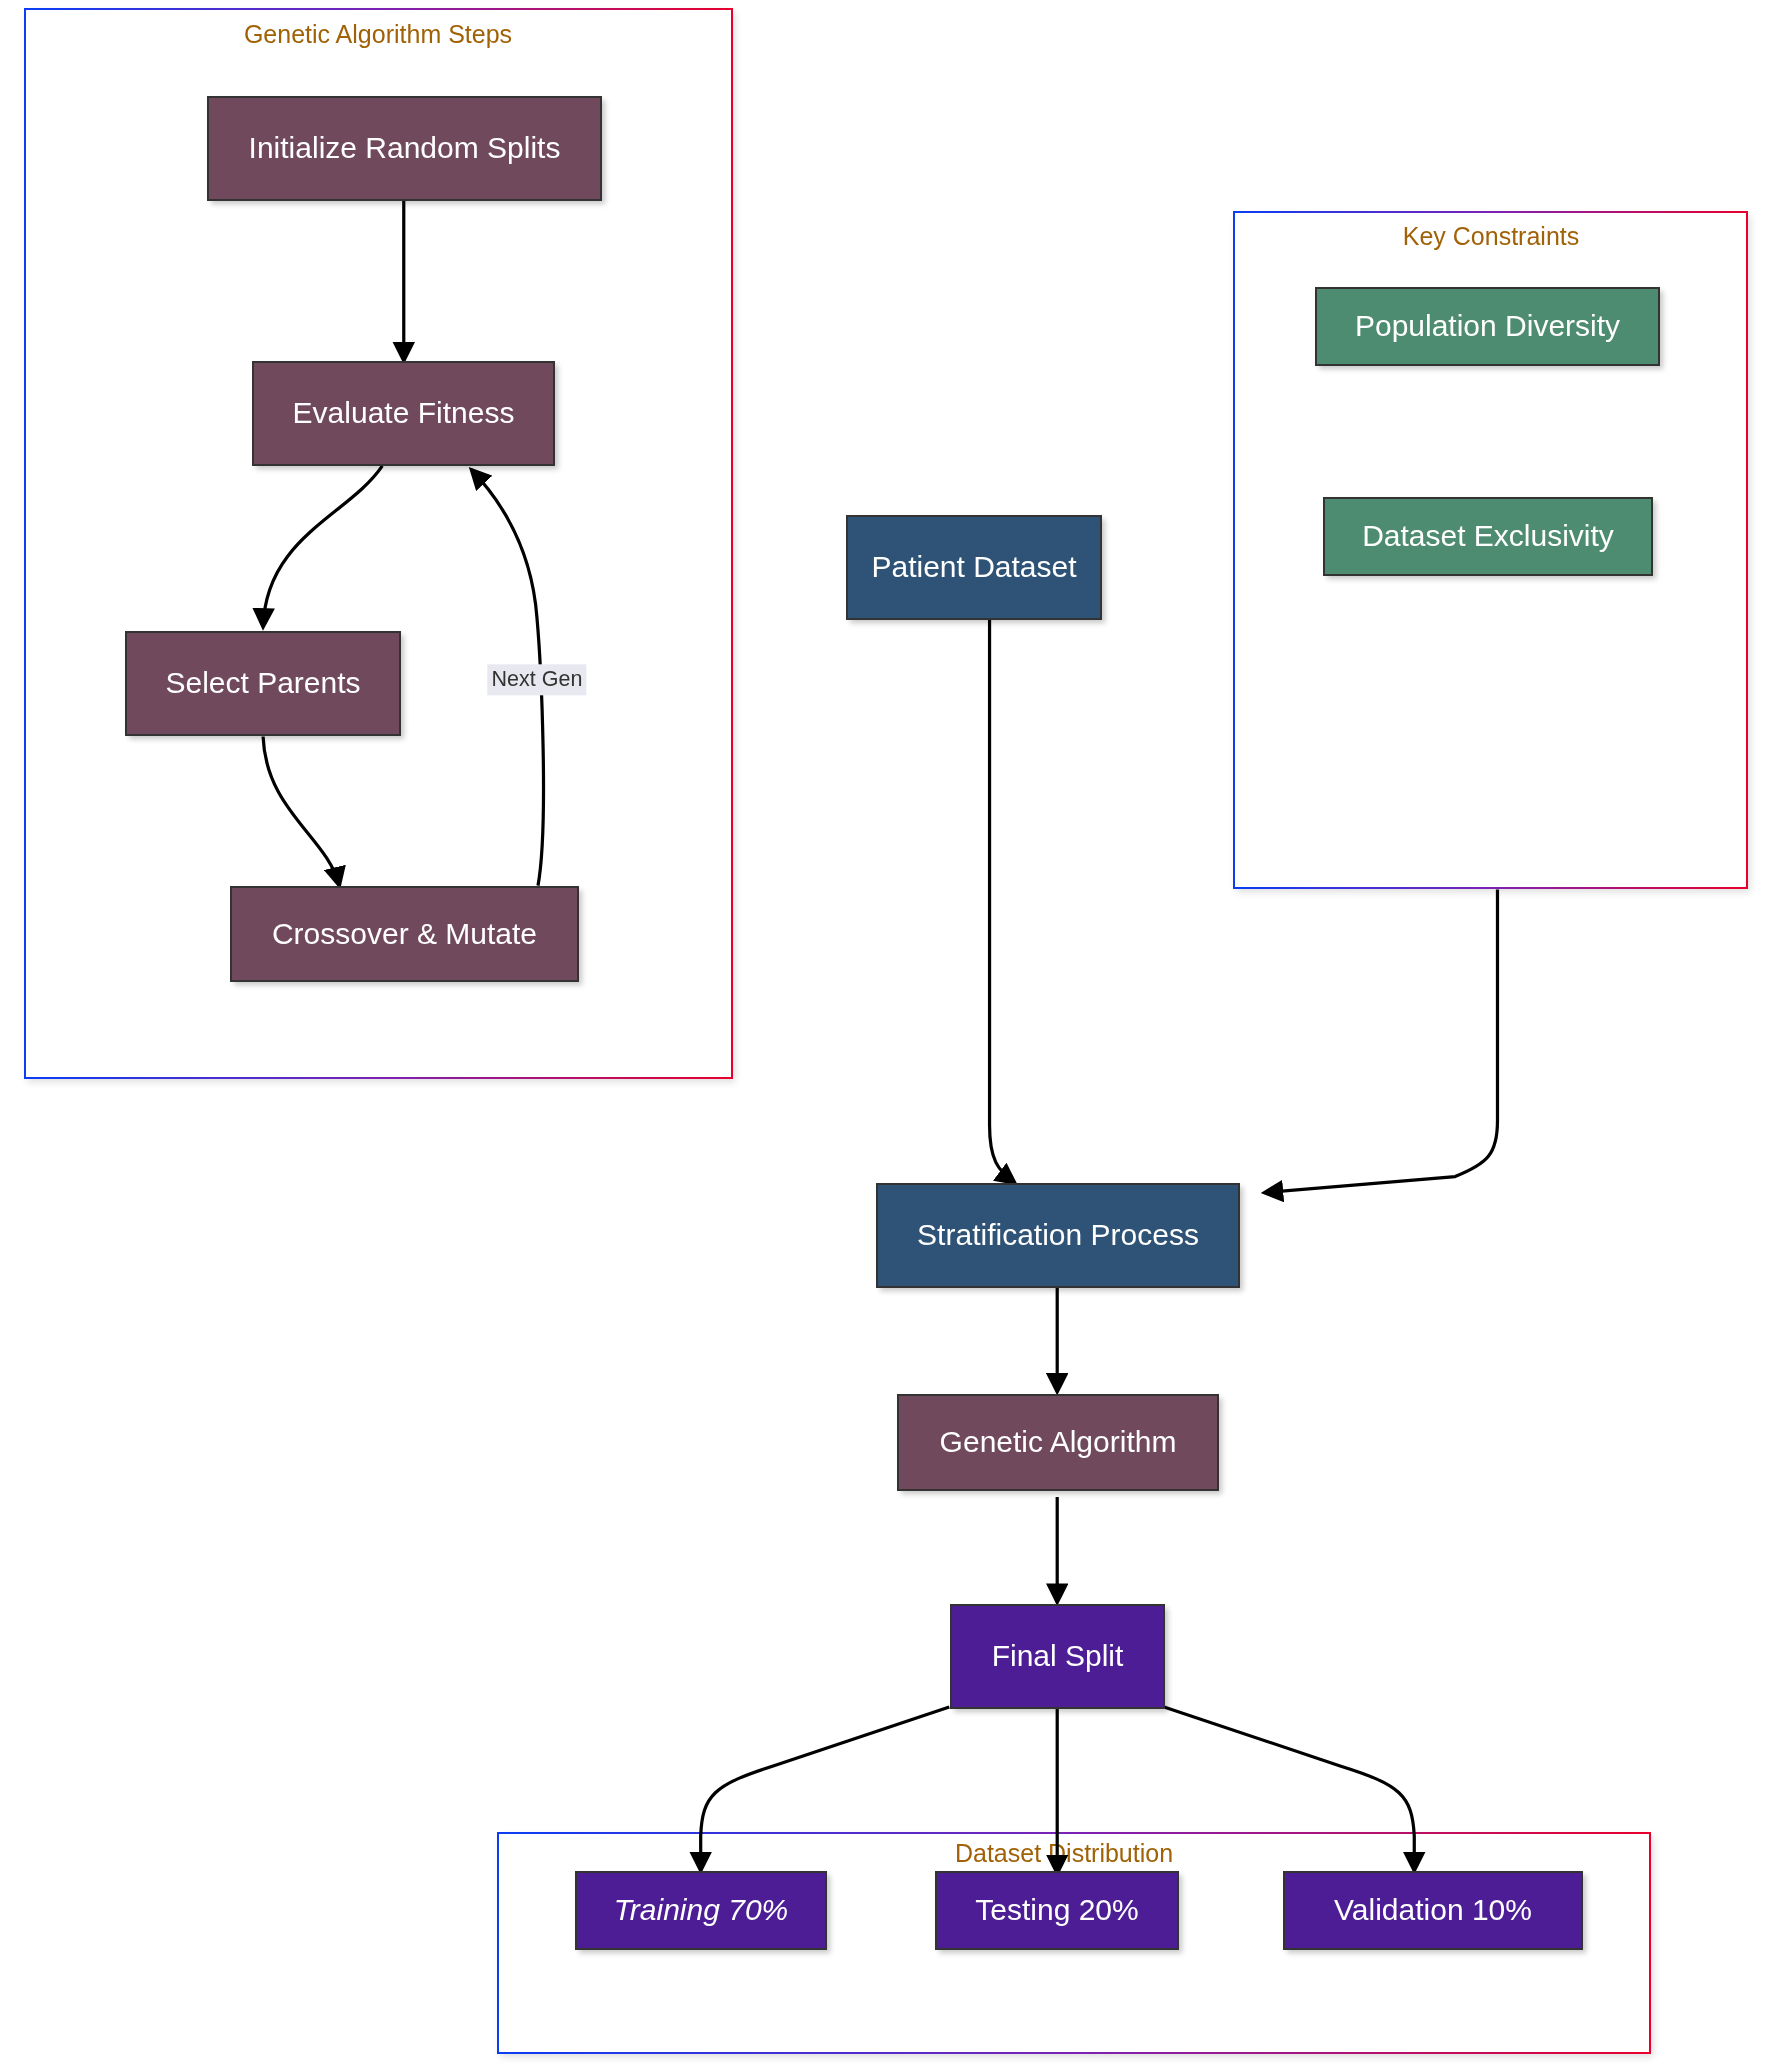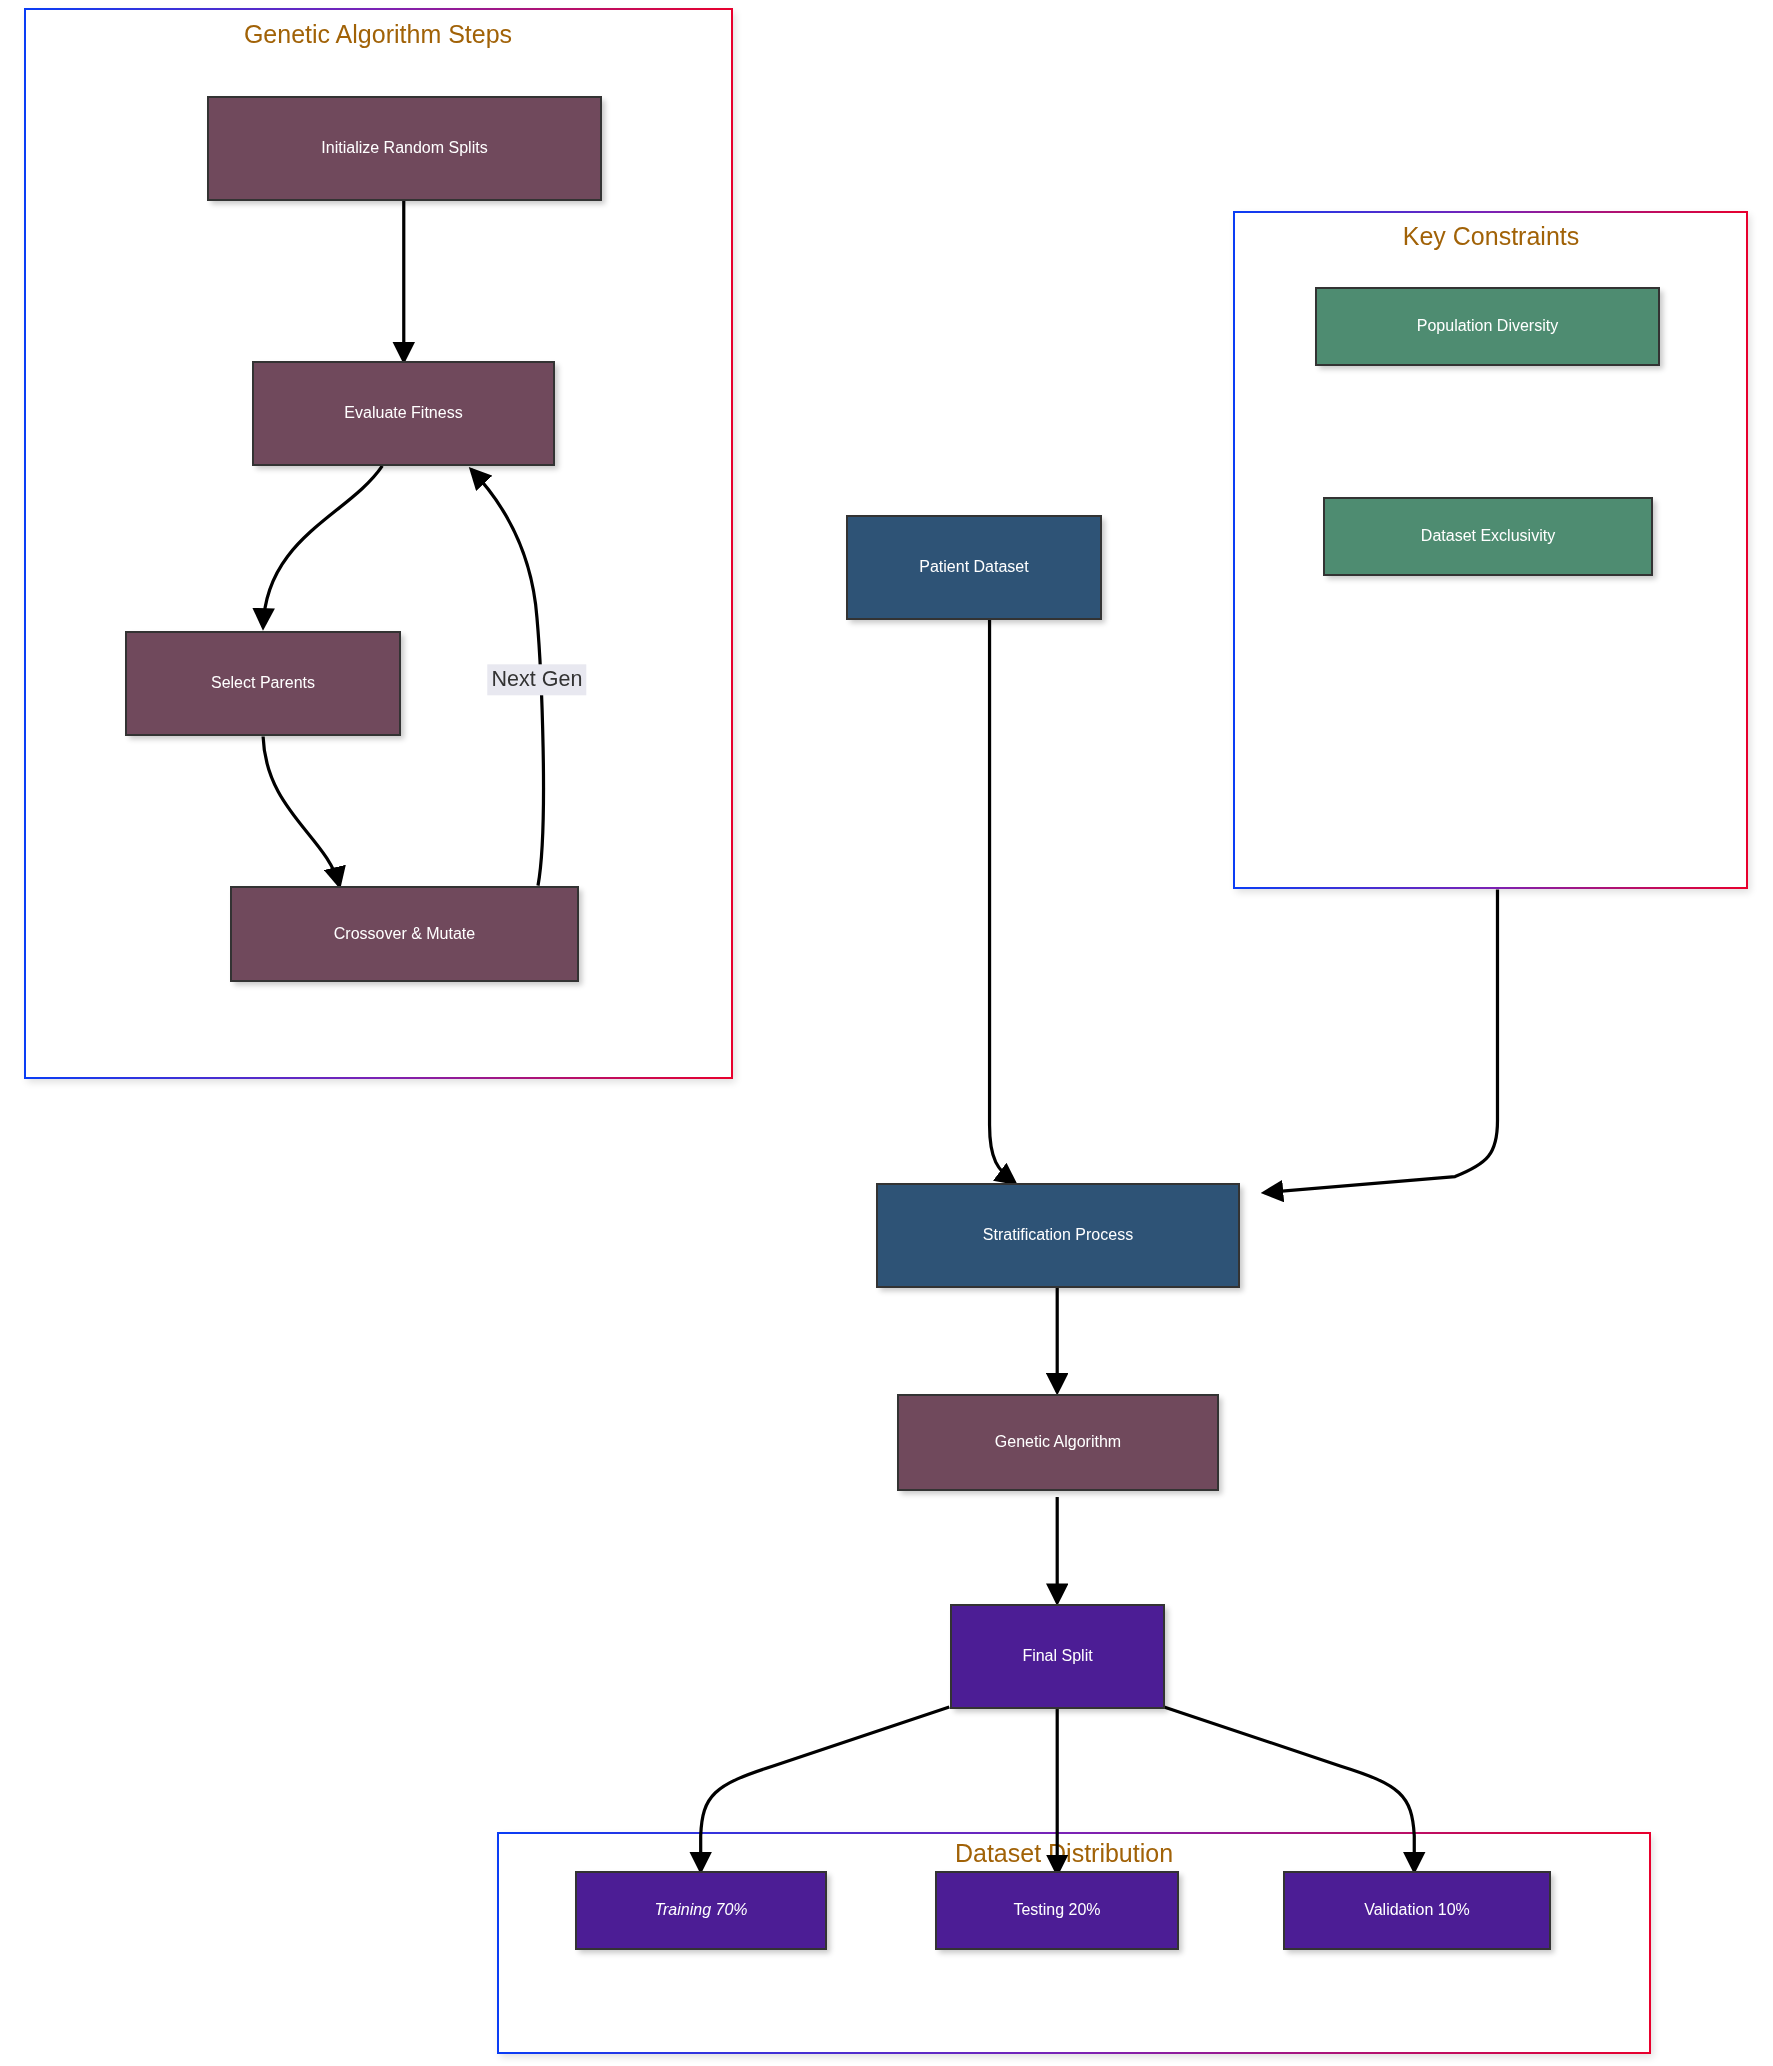--- a/index.html
+++ b/index.html
@@ -27,21 +27,21 @@
   }
   .node {
     position: absolute;
     box-sizing: border-box;
     border: 2.1px solid #333333;
     display: flex;
     align-items: center;
     justify-content: center;
     text-align: center;
     color: #ffffff;
-    font-size: 16px;
+    font-size: 30px;
     line-height: 1.15;
     box-shadow: 3.8px 3.8px 5.4px rgba(0,0,0,0.22);
     padding: 0 7.5px;
   }
   .node.purple  { background: #70495C; }
   .node.blue    { background: #2E5376; }
   .node.green   { background: #4E8C71; }
   .node.slate   { background: #4c1d95; }
 
   .subgraph {
@@ -159,18 +159,18 @@
   </div>
 
   <div class="node slate" style="left:575px; top:1871px; width:252px; height:79px;font-style:italic;">
     <span>Training 70%</span>
   </div>
 
   <div class="node slate" style="left:935px; top:1871px; width:244px; height:79px;">
     <span>Testing 20%</span>
   </div>
 
-  <div class="node slate" style="left:1283px; top:1871px; width:268px; height:79px;">
+  <div class="node slate" style="left:1283px; top:1871px; width:300px; height:79px;">
     <span>Validation 10%</span>
   </div>
 
 </div>
 
 
 </body></html>

